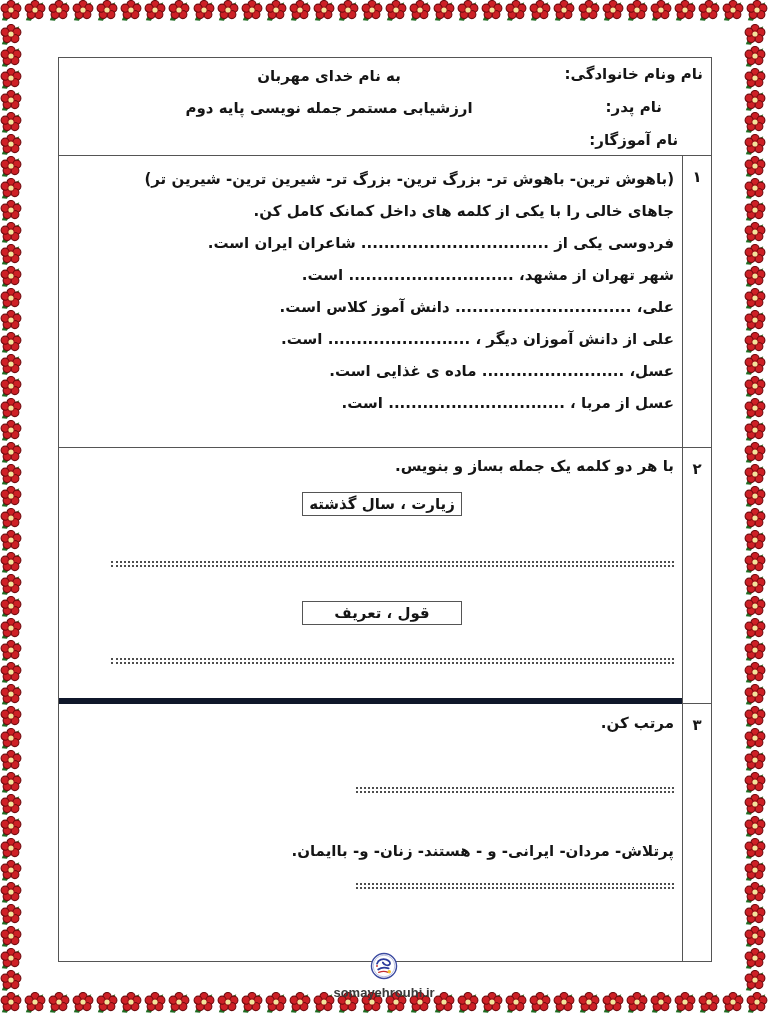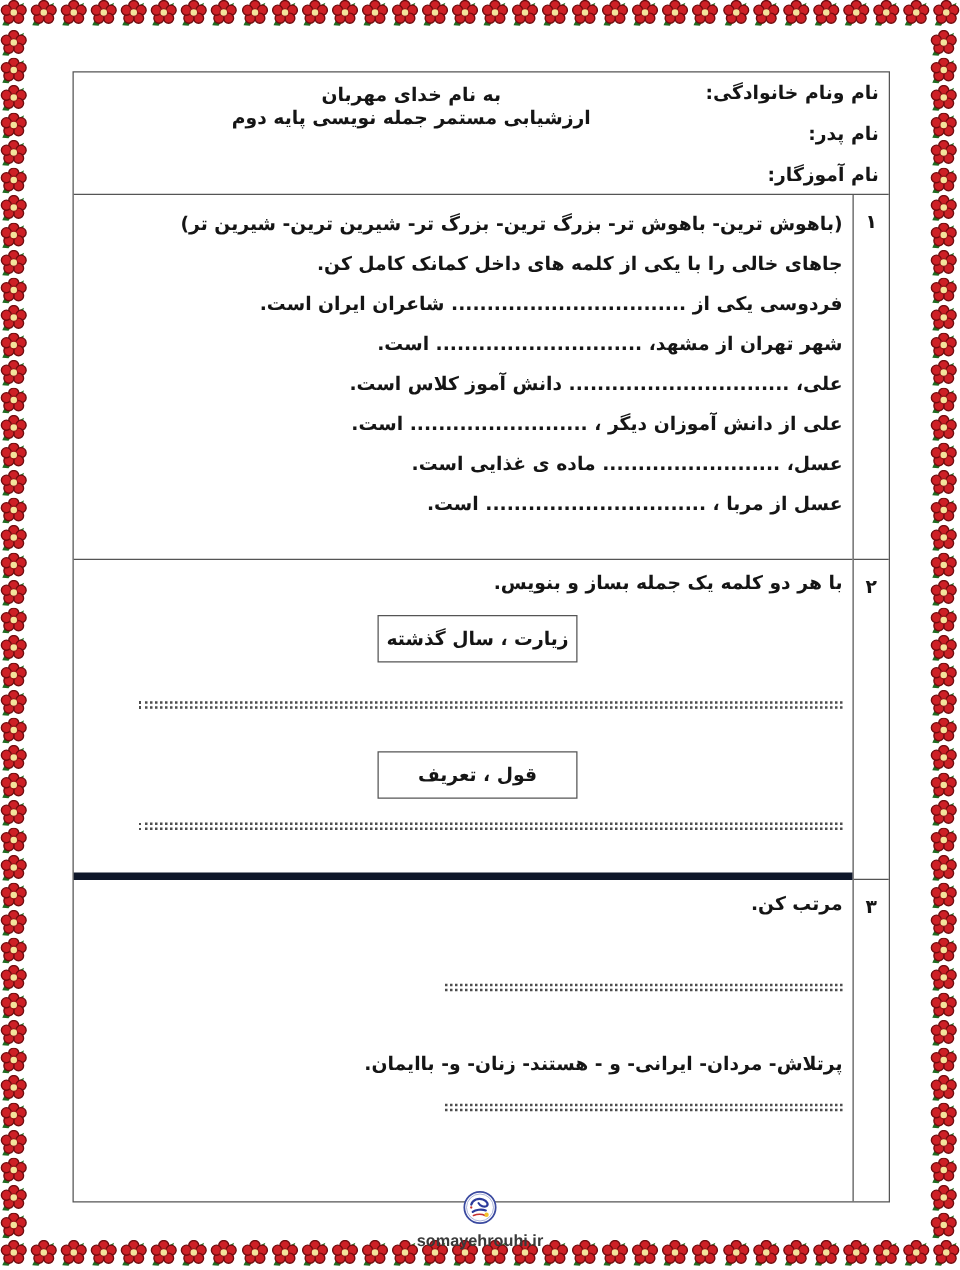--- a/index.html
+++ b/index.html
@@ -14,23 +14,23 @@
   .strip-left   { left:0; top:24px; width:24px; height:968px; flex-direction:column; }
   .strip-right  { right:0; top:24px; width:24px; height:968px; flex-direction:column; }
   .flower { width:22px; height:22px; flex:0 0 auto; }
 
   
   .sheet { position:absolute; left:58px; top:57px; width:654px; height:905px;
            background:#fff; border:1px solid #555; direction:rtl; z-index:2; }
 
   .header-row { position:relative; height:98px; border-bottom:1px solid #555; }
   .hdr-labels { position:absolute; top:7px; right:8px; display:flex; flex-direction:column;
-                gap:15px; font-size:15px; font-weight:700; text-align:right;margin-left:22px; }
+                gap:15px; font-size:15px; font-weight:700; text-align:center;margin-left:22px; }
   .hdr-center { position:absolute; top:9px; right:222px; width:320px; text-align:center;
-                font-size:15px; font-weight:700; display:flex; flex-direction:column; }
+                font-size:15px; font-weight:700; display:flex; flex-direction:column; gap:14px; }
 
   .tbody { display:flex; height:805px; }
   .num-col { width:29px; border-left:1px solid #555; display:flex; flex-direction:column; }
   .num-cell { text-align:center; padding-top:12px; font-size:15px; font-weight:700; }
   .num-1 { height:292px; border-bottom:1px solid #555; }
   .num-2 { height:256px; border-bottom:1px solid #555; }
   .num-3 { flex:1; }
 
   .content-col { flex:1; display:flex; flex-direction:column; }
   .row { position:relative; }
@@ -38,21 +38,21 @@
            padding:7px 8px 0 6px; font-size:15px; font-weight:700; line-height:32px; }
   .row-2 { height:256px; border-bottom:6px solid #0f172a; }
   .row-3 { flex:1; }
 
   .abs-text { position:absolute; right:8px; font-size:15px; font-weight:700; white-space:nowrap; }
   .sec2-title { top:9px; }
   .sec3-title { top:10px; }
   .sec3-line1 { top:42px; }
   .sec3-line2 { top:138px;margin-left:16px; }
 
-  .word-box { position:absolute; right:220px; width:160px; height:38px; border:1px solid #555;
+  .word-box { position:absolute; right:220px; width:160px; height:24px; border:1px solid #555;
               background:#fff; display:flex; align-items:center; justify-content:center;
               font-size:15px; font-weight:700; }
   .word-box-1 { top:44px; }
   .word-box-2 { top:153px; }
 
   .dotted-line { position:absolute; height:6px;
                  border-top:2px dotted #4d4d4d; border-bottom:2px dotted #4d4d4d; }
   .dot-s2-1 { top:113px; left:52px; right:8px; }
   .dot-s2-2 { top:210px; left:52px; right:8px; }
   .dot-s3-1 { top:83px;  left:297px; right:8px; }

